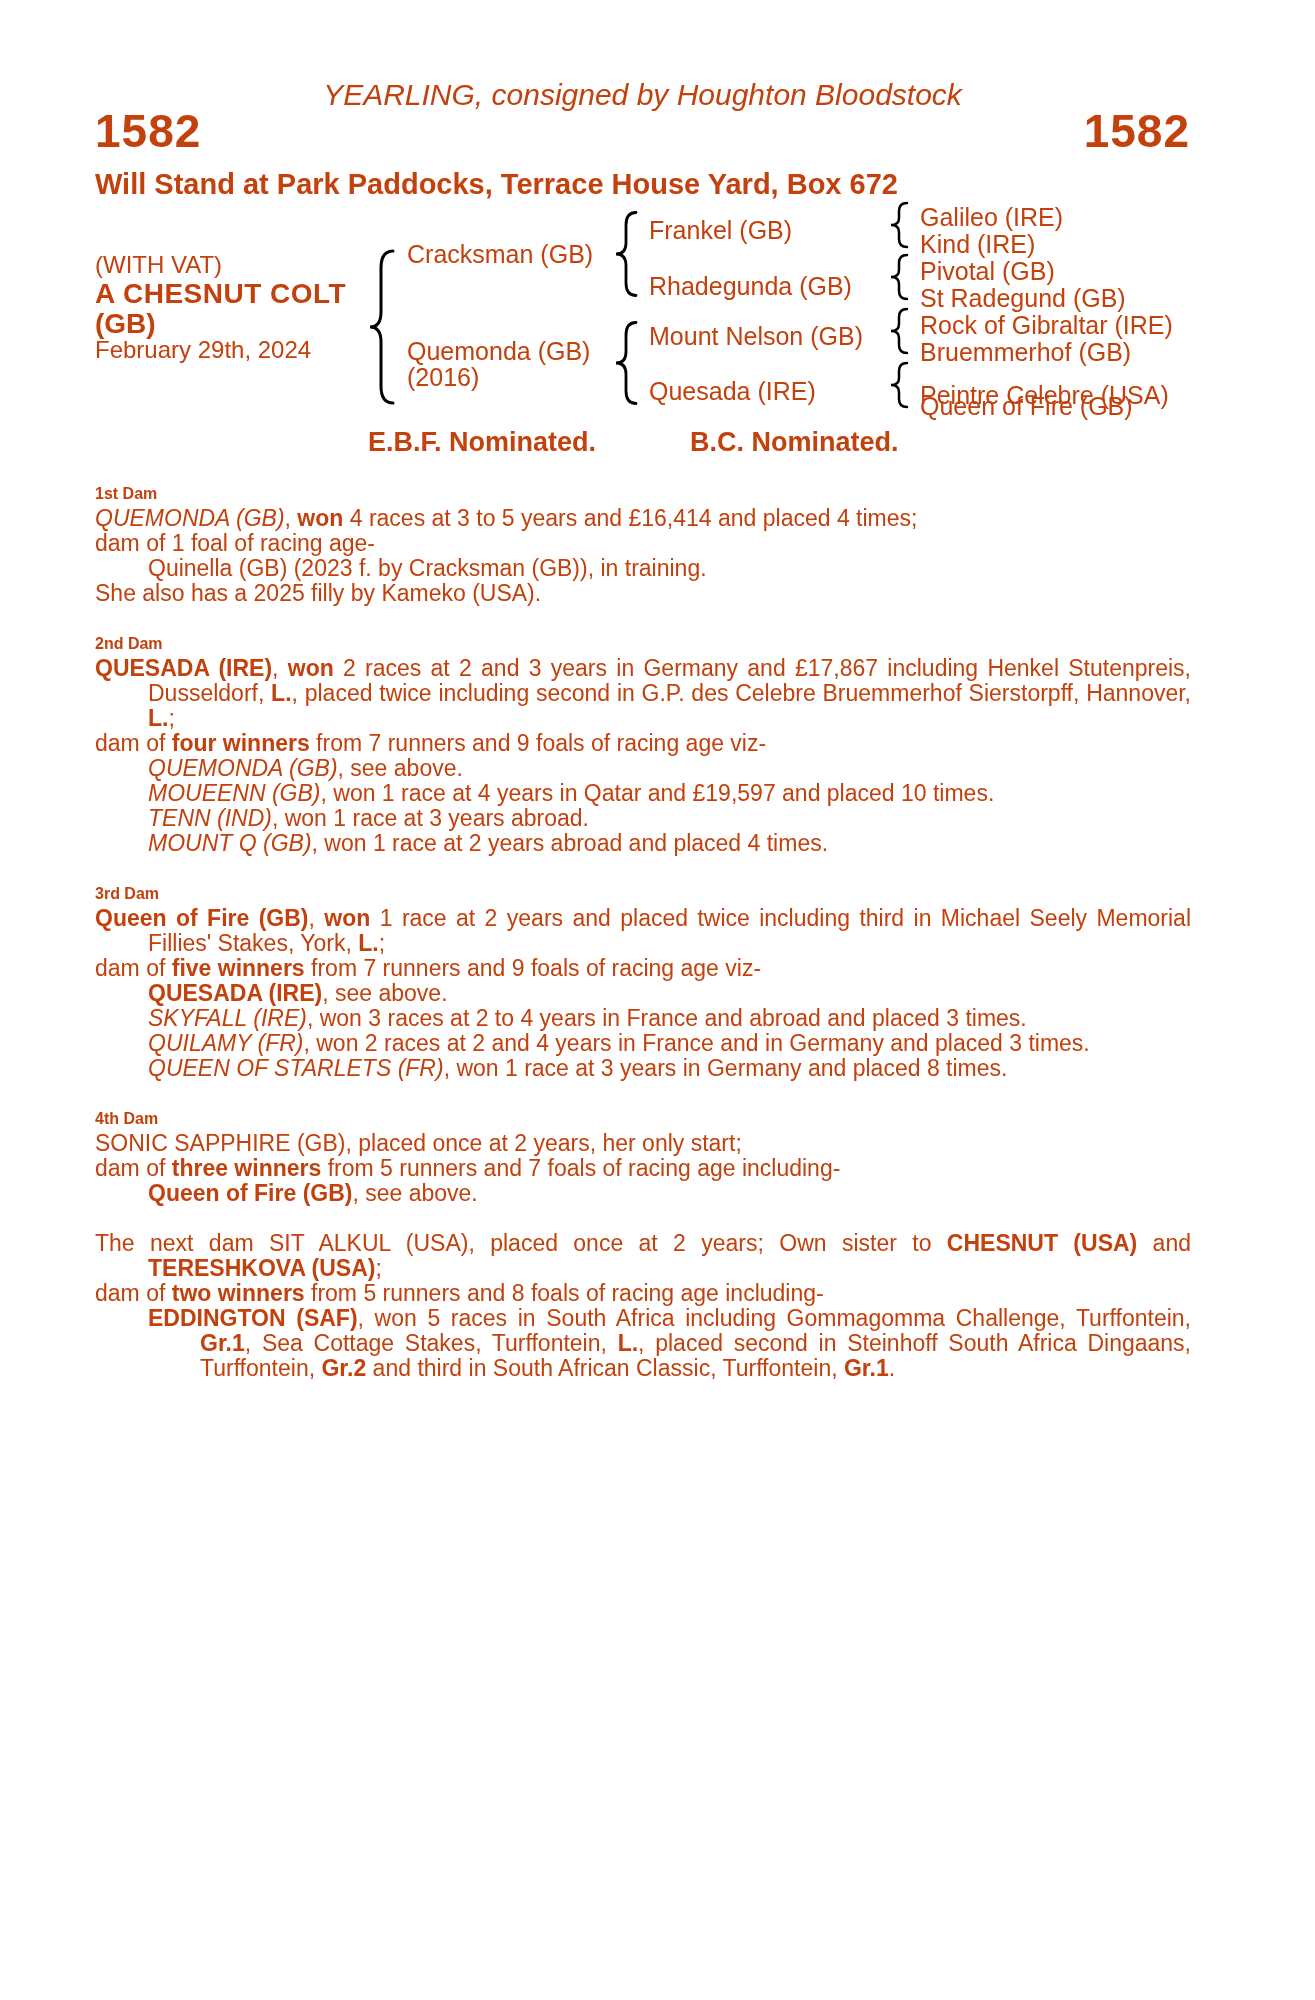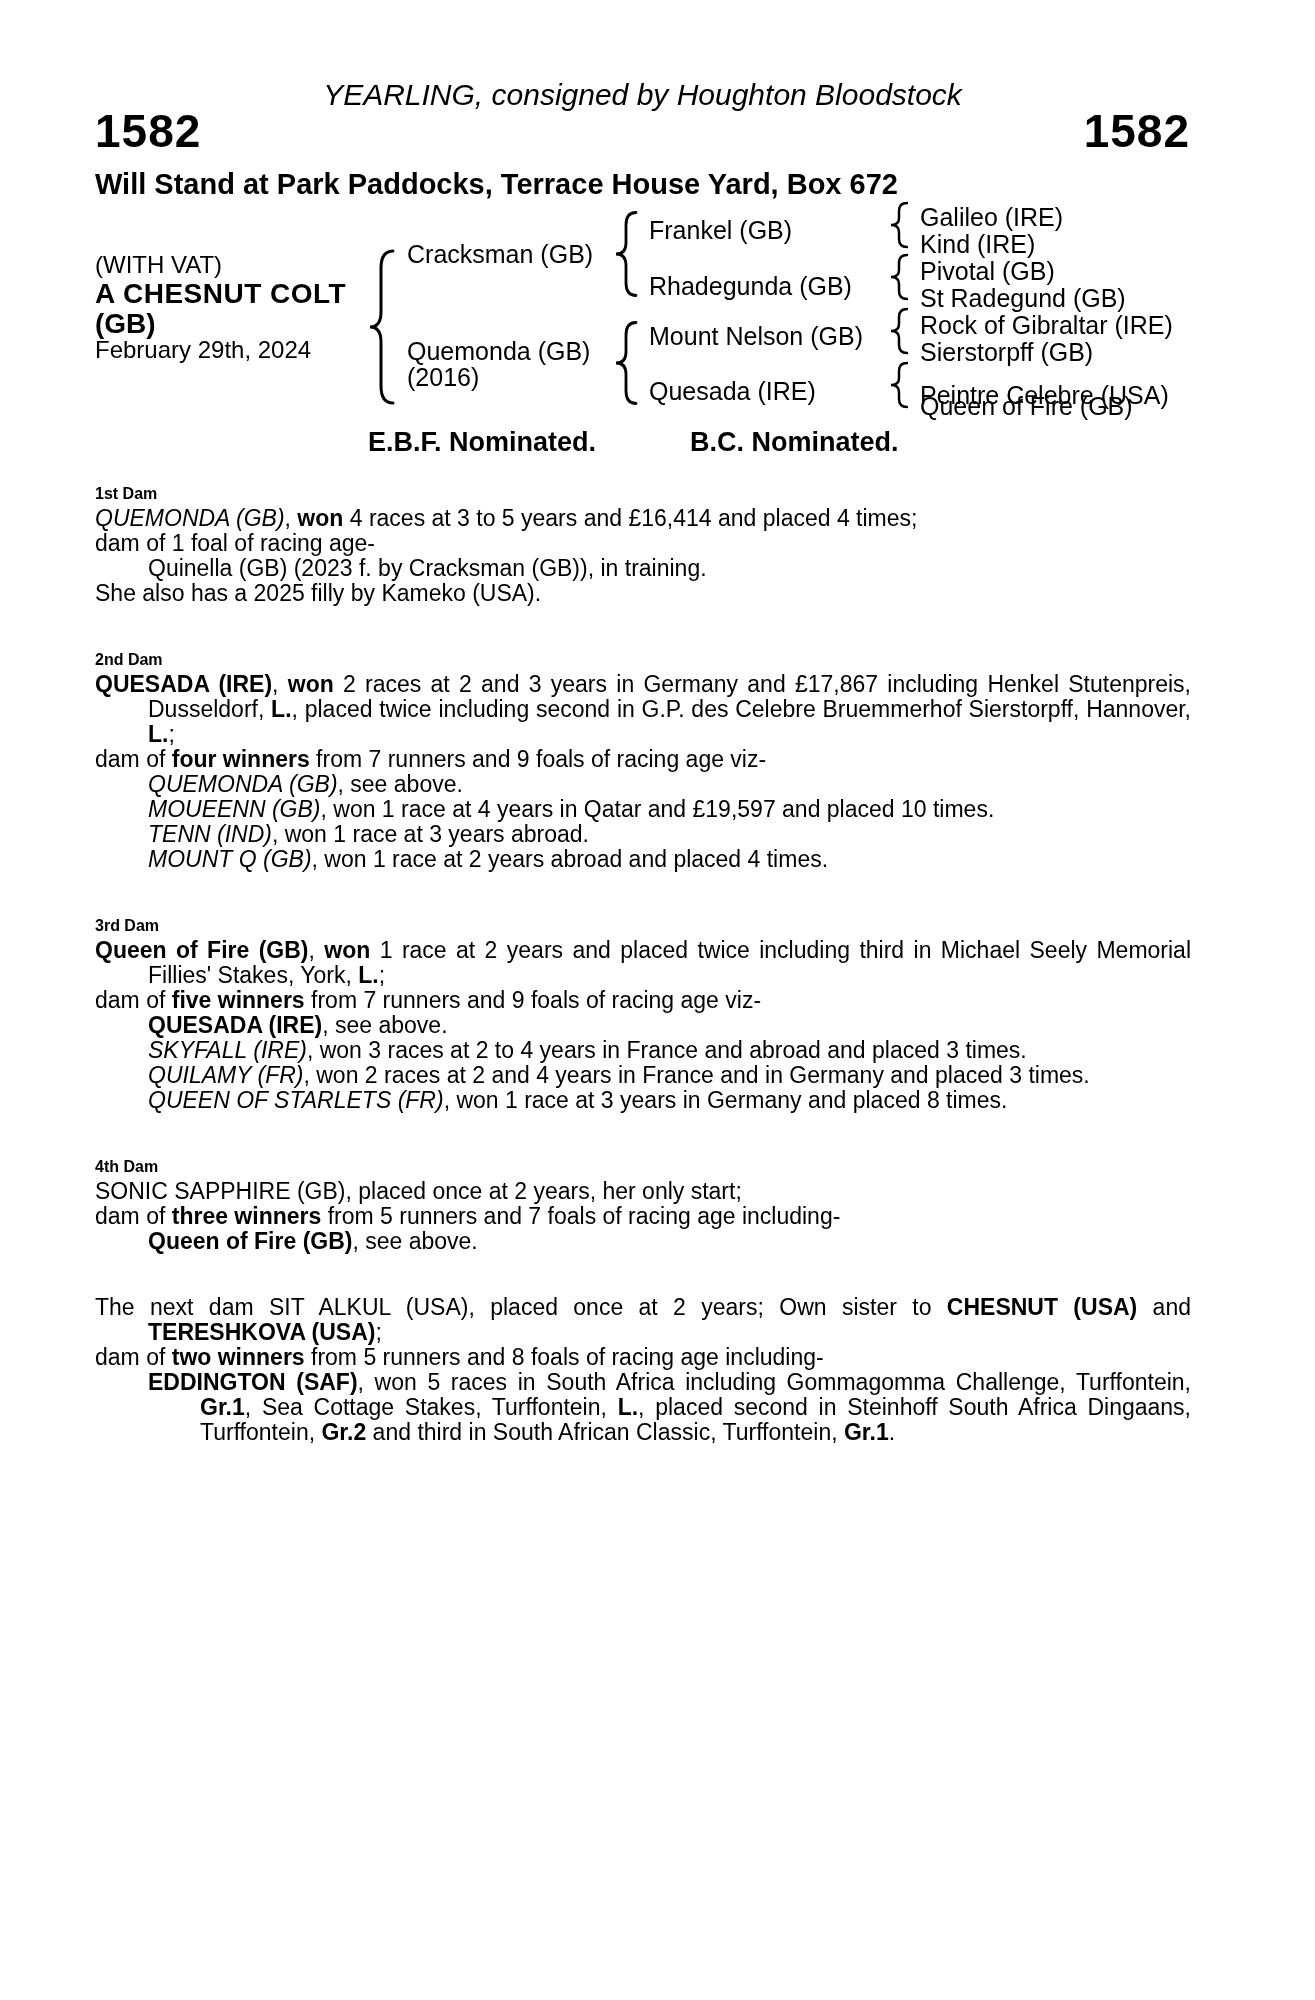--- a/index.html
+++ b/index.html
@@ -1,21 +1,21 @@
 <!DOCTYPE html>
 <html><head>
 <meta charset="utf-8">
 <style>
   html,body{margin:0;padding:0;background:#e8e8e8;}
   .page{
     position:relative;
     width:1315px;height:2000px;
     margin:0 auto;
     background:#ffffff;
-    color:#000000;
+    color:#c2410c;
     font-family:"Liberation Sans", sans-serif;
     overflow:hidden;
   }
   .abs{position:absolute;}
   
   .consignor{left:95px;top:78px;width:1095px;text-align:center;font-style:italic;font-size:30px;}
   .lot{font-size:46px;font-weight:bold;letter-spacing:1px;top:104px;}
   .lot-left{left:95px;}
   .lot-right{right:125px;}
   .stand{left:95px;top:168px;font-size:29px;font-weight:bold;}
@@ -27,21 +27,21 @@
   .foaled{left:95px;top:336px;font-size:24px;}
   .brace{position:absolute;}
   .brace path{fill:none;stroke:#000;stroke-linecap:round;}
   
   .nom{position:absolute;top:427px;font-size:27px;font-weight:bold;}
   .nom-ebf{left:368px;}
   .nom-bc{left:690px;}
   
   .dams{position:absolute;left:95px;top:481px;width:1096px;font-size:23px;line-height:25px;}
   .dam-section{margin:0;}
-  .dam-section + .dam-section{margin-top:41px;}
+  .dam-section + .dam-section{margin-top:25px;}
   .dam-heading{font-weight:bold;font-size:16px;}
   .para{margin:0;text-align:justify;}
   .para.indent-0{padding-left:53px;text-indent:-53px;}
   .para.indent-1{padding-left:105px;text-indent:-52px;}
   .run-b{font-weight:bold;}
   .run-i{font-style:italic;}
   .run-bi{font-weight:bold;font-style:italic;}
 </style>
 </head>
 <body>
@@ -90,21 +90,21 @@
     </svg>
     <svg class="brace" style="left:888px;top:361px;" width="22" height="48" viewBox="0 0 22 48">
       <path d="M19,2 Q11,2 11,10 L11,17 Q11,24 3,24 Q11,24 11,31 L11,38 Q11,46 19,46" stroke-width="2.5"></path>
     </svg>
 
     <div class="ped-item" style="left:920px;top:203px;">Galileo (IRE)</div>
     <div class="ped-item" style="left:920px;top:230px;">Kind (IRE)</div>
     <div class="ped-item" style="left:920px;top:257px;">Pivotal (GB)</div>
     <div class="ped-item" style="left:920px;top:284px;">St Radegund (GB)</div>
     <div class="ped-item" style="left:920px;top:311px;">Rock of Gibraltar (IRE)</div>
-    <div class="ped-item" style="left:920px;top:338px;">Sierstorpff (GB)</div>
+    <div class="ped-item" style="left:920px;top:338px;">Bruemmerhof (GB)</div>
     <div class="ped-item" style="left:920px;top:365px;margin-top:16px;">Peintre Celebre (USA)</div>
     <div class="ped-item" style="left:920px;top:392px;">Queen of Fire (GB)</div>
   </div>
 
   <div class="nom nom-ebf">E.B.F. Nominated.</div>
   <div class="nom nom-bc">B.C. Nominated.</div>
 
   <div class="dams">
       <section class="dam-section">
         <div class="dam-heading">1st Dam</div>

